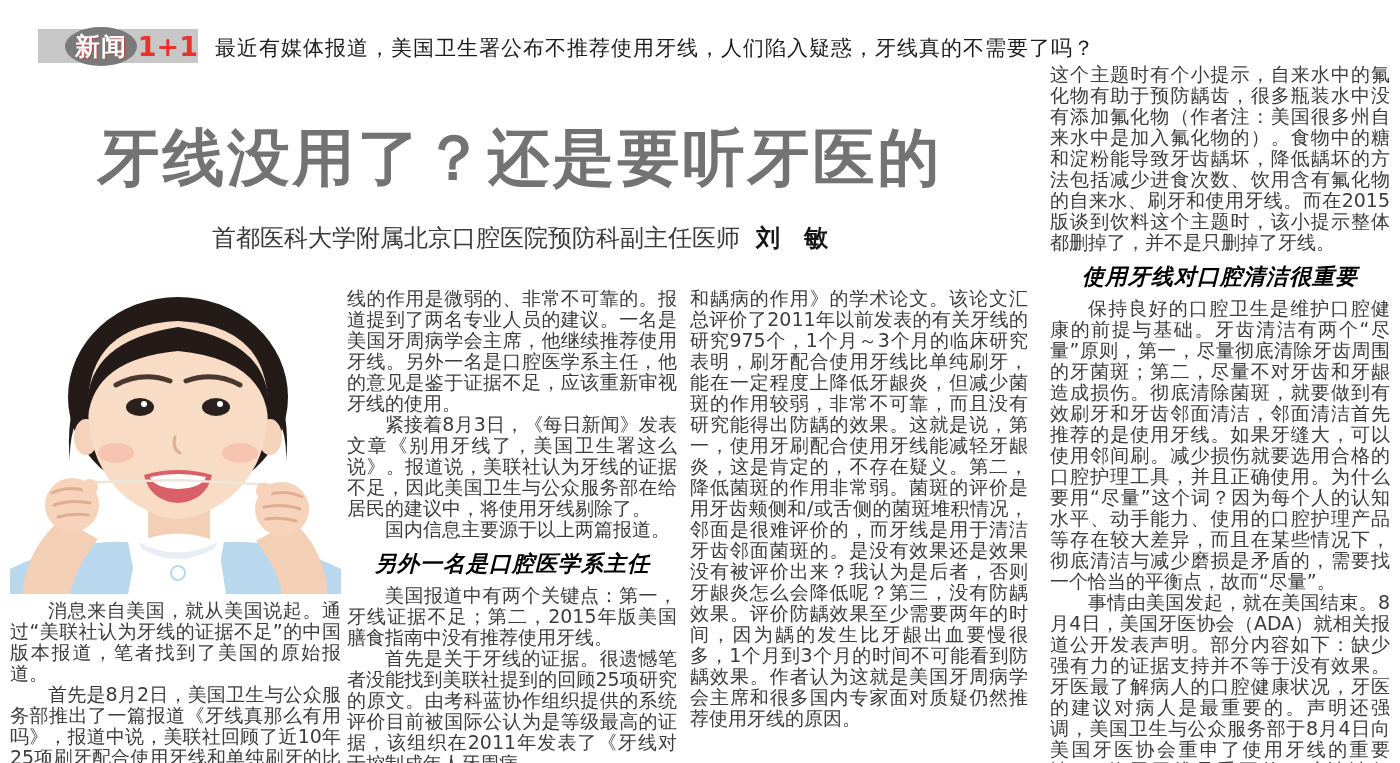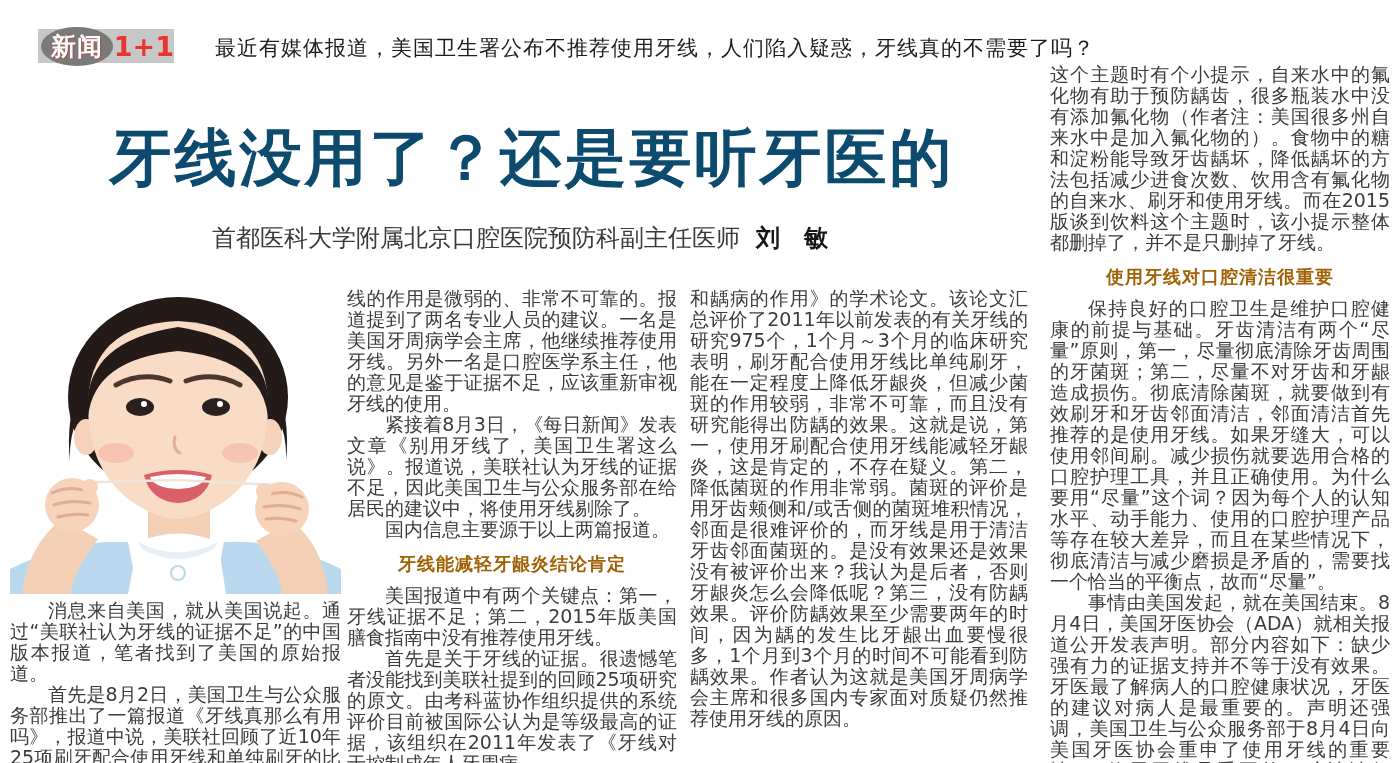--- a/index.html
+++ b/index.html
@@ -14,20 +14,21 @@
   }
 
   
   .badge {
     position: absolute;
     left: 38px; top: 29px;
     width: 136px; height: 34px;
     background: #c7c7c7;
     display: flex;
     align-items: center;
+    padding-left: 24px;
   }
   .badge-ellipse {
     margin-left: 3px;
     width: 92px; height: 39px;
     background: #7a7a7a;
     border-radius: 50%;
     display: flex;
     align-items: center;
     justify-content: center;
     color: #ffffff;
@@ -49,26 +50,26 @@
     font-family: "DejaVu Serif", serif;
     font-size: 21px;
     color: #1c1c1c;
     letter-spacing: 1px;
     white-space: nowrap;
   }
 
   
   .headline {
     position: absolute;
-    left: 22px; top: 116px;
+    left: 10px; top: 116px;
     width: 1020px;
     text-align: center;
     font-size: 62px;
     font-weight: bold;
-    color: #0c4a6e;
+    color: #737373;
     letter-spacing: 3px;
     white-space: nowrap;
   }
   .byline {
     position: absolute;
     left: 10px; top: 222px;
     width: 1020px;
     text-align: center;
     font-size: 24px;
     color: #3a3a3a;
@@ -103,25 +104,26 @@
   .col p.cont { text-indent: 0; }
   .col-1 { left: 10px;   top: 600px; width: 331px; height: 163px; }
   .col-2 { left: 347px;  top: 288px; width: 330px; height: 475px; }
   .col-3 { left: 690px;  top: 288px; width: 338px; height: 475px; }
   .col-4 { left: 1050px; top: 64px;  width: 340px; height: 699px; }
 
   .section-heading {
     margin: 13px 0 11px 0;
     text-align: center;
     text-align-last: center;
-    font-size: 18px;
-    font-weight: bold;
-    color: #a16207;
+    font-size: 22px;
+    font-weight: bold;
+    color: #000000;
     text-indent: 0 !important;
     letter-spacing: 1px;
+    font-style: italic;
   }
 </style>
 </head>
 <body>
 
 <div class="page">
 
   <div class="badge">
     <div class="badge-ellipse">
       <span>新闻</span>
@@ -192,21 +194,21 @@
 
   <div class="col col-1">
     <p>消息来自美国，就从美国说起。通过“美联社认为牙线的证据不足”的中国版本报道，笔者找到了美国的原始报道。</p>
     <p>首先是8月2日，美国卫生与公众服务部推出了一篇报道《牙线真那么有用吗》，报道中说，美联社回顾了近10年25项刷牙配合使用牙线和单纯刷牙的比较研究，认为牙</p>
   </div>
 
   <div class="col col-2">
     <p class="cont">线的作用是微弱的、非常不可靠的。报道提到了两名专业人员的建议。一名是美国牙周病学会主席，他继续推荐使用牙线。另外一名是口腔医学系主任，他的意见是鉴于证据不足，应该重新审视牙线的使用。</p>
     <p>紧接着8月3日，《每日新闻》发表文章《别用牙线了，美国卫生署这么说》。报道说，美联社认为牙线的证据不足，因此美国卫生与公众服务部在给居民的建议中，将使用牙线剔除了。</p>
     <p>国内信息主要源于以上两篇报道。</p>
-    <div class="section-heading">牙线能减轻牙龈炎结论肯定</div>
+    <div class="section-heading">另外一名是口腔医学系主任</div>
     <p>美国报道中有两个关键点：第一，牙线证据不足；第二，2015年版美国膳食指南中没有推荐使用牙线。</p>
     <p>首先是关于牙线的证据。很遗憾笔者没能找到美联社提到的回顾25项研究的原文。由考科蓝协作组织提供的系统评价目前被国际公认为是等级最高的证据，该组织在2011年发表了《牙线对于控制成年人牙周病</p>
   </div>
 
   <div class="col col-3">
     <p class="cont">和龋病的作用》的学术论文。该论文汇总评价了2011年以前发表的有关牙线的研究975个，1个月～3个月的临床研究表明，刷牙配合使用牙线比单纯刷牙，能在一定程度上降低牙龈炎，但减少菌斑的作用较弱，非常不可靠，而且没有研究能得出防龋的效果。这就是说，第一，使用牙刷配合使用牙线能减轻牙龈炎，这是肯定的，不存在疑义。第二，降低菌斑的作用非常弱。菌斑的评价是用牙齿颊侧和/或舌侧的菌斑堆积情况，邻面是很难评价的，而牙线是用于清洁牙齿邻面菌斑的。是没有效果还是效果没有被评价出来？我认为是后者，否则牙龈炎怎么会降低呢？第三，没有防龋效果。评价防龋效果至少需要两年的时间，因为龋的发生比牙龈出血要慢很多，1个月到3个月的时间不可能看到防龋效果。作者认为这就是美国牙周病学会主席和很多国内专家面对质疑仍然推荐使用牙线的原因。</p>
 
   </div>
 
   <div class="col col-4">

